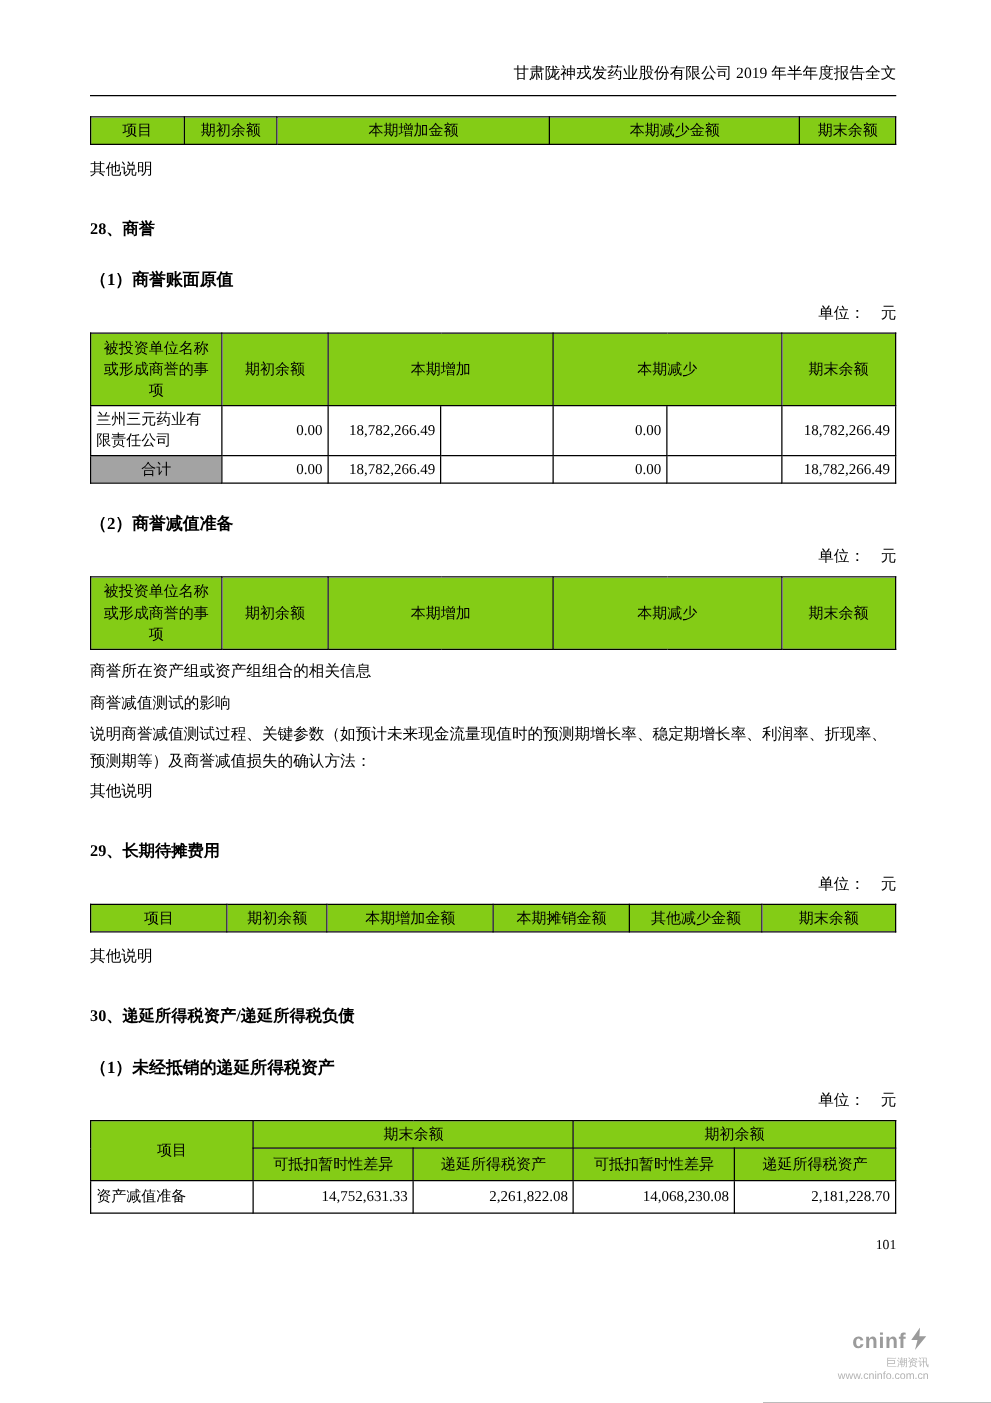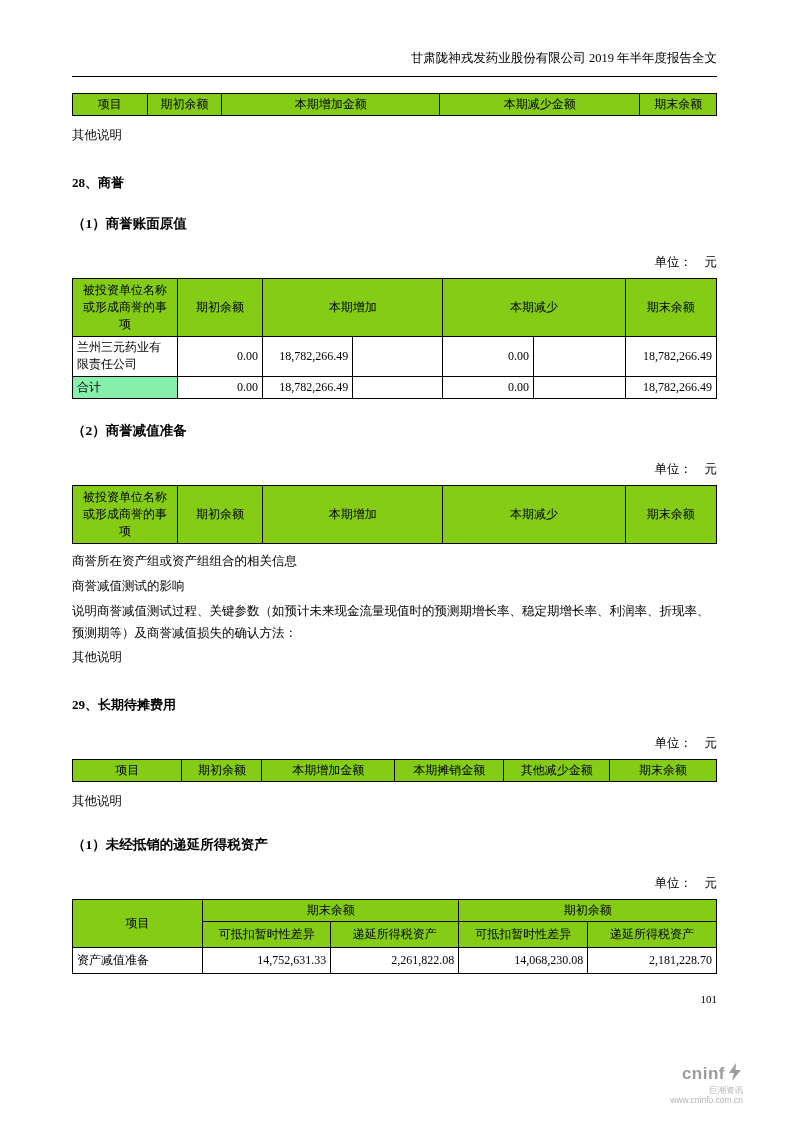--- a/index.html
+++ b/index.html
@@ -10,27 +10,27 @@
     font-family:"Liberation Serif","DejaVu Serif",serif;
     color:#000; overflow:hidden;
   }
   .hdr-title { text-align:right; font-size:12.5px; padding-bottom:9px; border-bottom:1px solid #000; }
   table.tbl { width:100%; border-collapse:collapse; table-layout:fixed; }
   table.tbl th, table.tbl td {
     border:1px solid #000; font-size:12px; font-weight:normal;
     padding:2px 4px; vertical-align:middle; overflow:hidden; word-break:break-all;
   }
   table.tbl th { background:#84cc16; text-align:center; }
-  td.gray { background:#86efac; text-align:left; }
+  td.gray { background:#a3a3a3; text-align:center; }
   td.num { text-align:right; }
   td.tl { text-align:left; }
   .note { font-size:12.5px; margin-top:9px; line-height:1.75; }
   .sec-title { font-size:13px; font-weight:bold; margin:27px 0 0 0; }
   .sub-title { font-size:13.5px; font-weight:bold; margin:23px 0 0 0; }
-  .unit { font-size:12.5px; text-align:right; margin-top:21px; margin-bottom:7px; white-space:pre; }
+  .unit { font-size:12.5px; text-align:right; margin-top:9px; margin-bottom:7px; white-space:pre; }
   .h26 { height:21px; }
   .h60 { height:58px;font-family:Liberation Serif, serif; }
   .h44 { height:40px; }
   .h30 { height:26px; }
   .pageno { text-align:right; font-size:11px; margin-top:19px; }
   .logo { position:absolute; right:50px; bottom:16px; text-align:right; color:#a6a6a6; }
   .logo-top { display:flex; align-items:center; justify-content:flex-end; gap:2px; }
   .logo-word { font-family:"Liberation Sans",sans-serif; font-size:17px; font-weight:bold; color:#9b9b9b; letter-spacing:0.5px; }
   .logo-sub { font-family:"Liberation Sans",sans-serif; font-size:8.5px; color:#b3b3b3; line-height:1.25; }
 </style>
@@ -152,20 +152,21 @@
       <th>期初余额</th>
       <th>本期增加金额</th>
       <th>本期摊销金额</th>
       <th>其他减少金额</th>
       <th>期末余额</th>
     </tr>
   </tbody>
     </table>
   <div class="note">其他说明</div>
 
+  <div class="sec-title">30、递延所得税资产/递延所得税负债</div>
   <div class="sub-title">（1）未经抵销的递延所得税资产</div>
   <div class="unit">单位：　元</div>
 
   <table class="tbl">
     <colgroup>
       <col style="width:20.2%">
         <col style="width:19.9%">
         <col style="width:19.9%">
         <col style="width:20.0%">
         <col style="width:20.0%">

